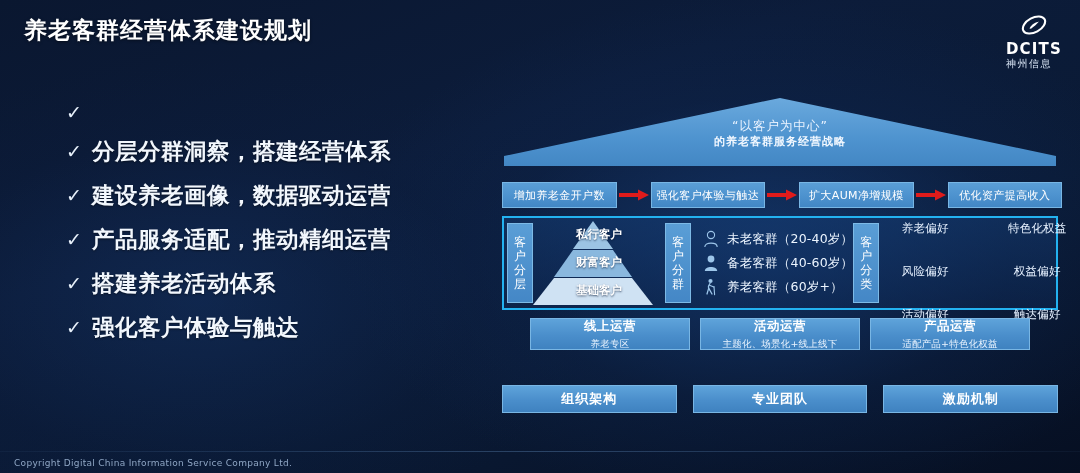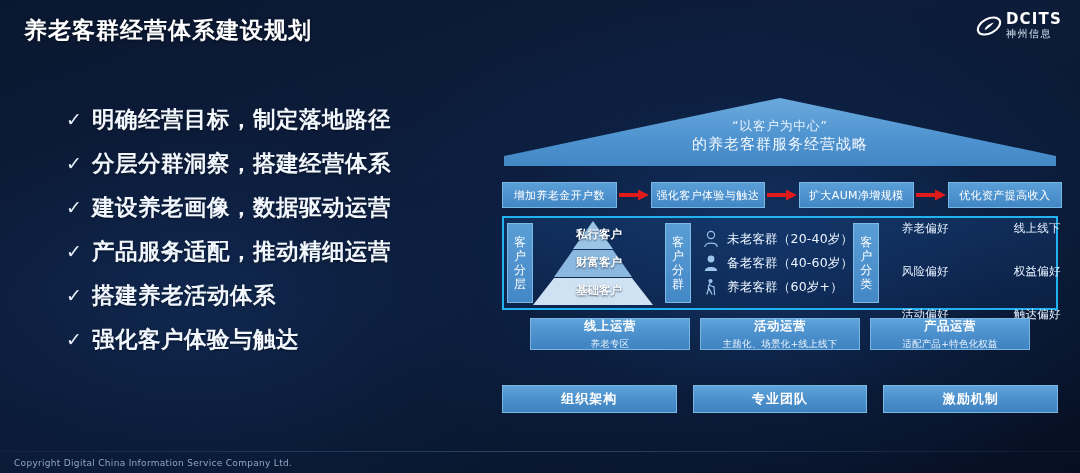--- a/index.html
+++ b/index.html
@@ -20,21 +20,21 @@
 
   
   .title {
     position: absolute; left: 24px; top: 15px;
     font-size: 23px; font-weight: bold; letter-spacing: 1px;
     color: #ffffff;
     text-shadow: 0 1px 3px rgba(0,0,0,0.5);
   }
   .logo {
     position: absolute; right: 18px; top: 12px;
-    display: flex; align-items: center; gap: 4px;
+    display: flex; align-items: center; gap: 4px; flex-direction: column;
   }
   .logo-mark { width: 26px; height: 26px; display:block; }
   .logo-text { display: flex; flex-direction: column; line-height: 1; }
   .logo-en { font-size: 15px; font-weight: bold; letter-spacing: 1.2px; color:#fff; }
   .logo-cn { font-size: 10px; letter-spacing: 1.5px; color:#dce8f7; margin-top:2px; }
 
   
   .bullets {
     position: absolute; left: 66px; top: 104px;
     width: 410px;
@@ -55,21 +55,21 @@
   
   .diagram { position: absolute; left: 493px; top: 96px; width: 575px; height: 330px; }
 
   .roof { position: absolute; left: 11px; top: 0; width: 552px; height: 70px; }
 
   .roof-label {
     position: absolute; left: 0; top: 22px; width: 552px;
     text-align: center; line-height: 1.32;
   }
   .roof-l1 { font-size: 12.5px; color: #eaf3ff; letter-spacing: 1px; }
-  .roof-l2 { font-size: 15px; color: #f2f8ff; letter-spacing: 1px; }
+  .roof-l2 { font-size: 11px; color: #f2f8ff; letter-spacing: 1px; font-weight: bold; }
 
   
   .kpi-row {
     position: absolute; left: 9px; top: 86px; width: 560px; height: 26px;
     display: flex; align-items: center;
   }
   .kpi-box {
     height: 26px; flex: 1 1 0;
     display: flex; align-items: center; justify-content: center;
     background: linear-gradient(180deg, #5a9ed6 0%, #4e93cf 50%, #4287c5 100%);
@@ -189,21 +189,20 @@
     </span>
     <span class="logo-text">
       <span class="logo-en">DCITS</span>
       <span class="logo-cn">神州信息</span>
     </span>
   </div>
 
   <div class="bullets">
     <div class="bullet">
       <span class="check">✓</span>
-      <span class="btext">明确经营目标，制定落地路径</span>
     </div>
     <div class="bullet">
       <span class="check">✓</span>
       <span class="btext">分层分群洞察，搭建经营体系</span>
     </div>
     <div class="bullet">
       <span class="check">✓</span>
       <span class="btext">建设养老画像，数据驱动运营</span>
     </div>
     <div class="bullet">
@@ -323,21 +322,21 @@
 
       <div class="vlabel">
         <span>客</span>
         <span>户</span>
         <span>分</span>
         <span>类</span>
       </div>
 
       <div class="pref-grid">
         <span class="pref">养老偏好</span>
-        <span class="pref">线上线下</span>
+        <span class="pref">特色化权益</span>
         <span class="pref">风险偏好</span>
         <span class="pref">权益偏好</span>
         <span class="pref">活动偏好</span>
         <span class="pref">触达偏好</span>
       </div>
     </div>
 
     <div class="ops-row">
       <div class="op-card">
         <span class="op-title">线上运营</span>

